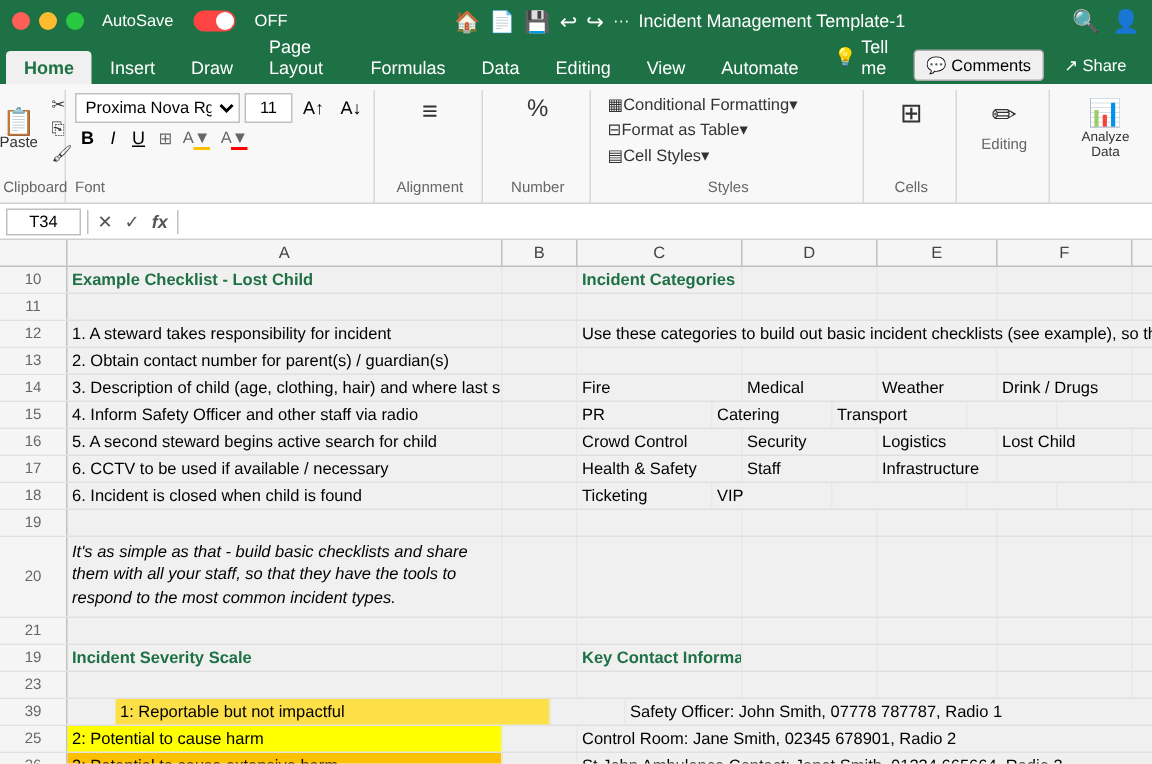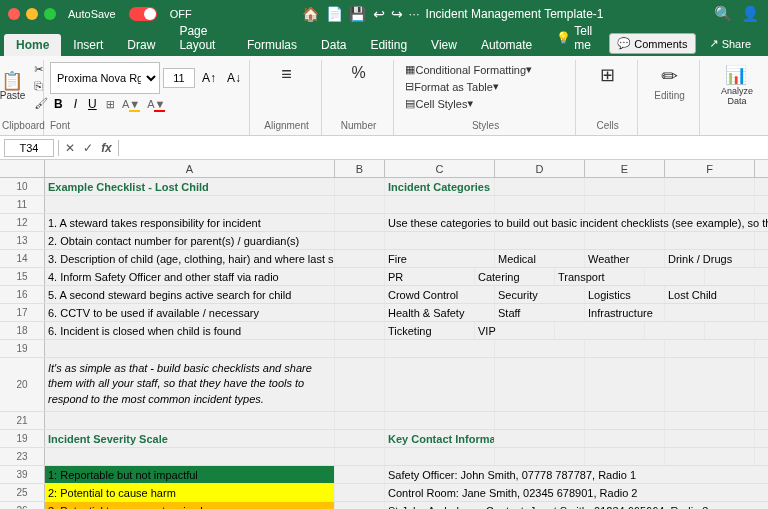--- a/index.html
+++ b/index.html
@@ -80,21 +80,21 @@
     }
 
     
     #font-area {
       display: flex; flex-direction: column; gap: 2px; padding: 2px 4px;
       border-right: 1px solid #d8d8d8;
     }
     .font-row { display: flex; align-items: center; gap: 3px; }
     .font-select {
       font-size: 11px; padding: 1px 2px; border: 1px solid #c0c0c0;
-      background: white; width: 110px; height: 32px;
+      background: white; width: 110px; height: 20px;
     }
     .font-size-input {
       font-size: 11px; padding: 1px 2px; border: 1px solid #c0c0c0;
       background: white; width: 32px; height: 20px; text-align: center;
     }
     .font-btn {
       font-size: 12px; padding: 1px 4px; cursor: pointer;
       border: none; background: transparent;
     }
     .font-btn.bold { font-weight: bold; }
@@ -181,21 +181,21 @@
     .col-c { width: 110px; min-width: 110px; }
     .col-d { width: 90px; min-width: 90px; }
     .col-e { width: 80px; min-width: 80px; }
     .col-f { width: 90px; min-width: 90px; }
     .col-g { width: 60px; min-width: 60px; }
 
     .cell-bold { font-weight: bold; }
     .cell-green { color: #1e7145; }
     .cell-yellow-bg { background: #ffff00; }
     .cell-orange-bg { background: #ffc000; }
-    .cell-light-green-bg { background: #15803d; }
+    .cell-light-green-bg { background: #fde047; margin-left: 32px; }
 
     .cell-italic { font-style: italic; }
     .cell-wrap { white-space: normal; line-height: 1.3; }
 
     .autosave-toggle {
       display: flex; align-items: center; gap: 13px;
       font-size: 11px; color: white;
     }
     .toggle-pill {
       width: 28px; height: 14px; background: #ff4444; border-radius: 7px;

